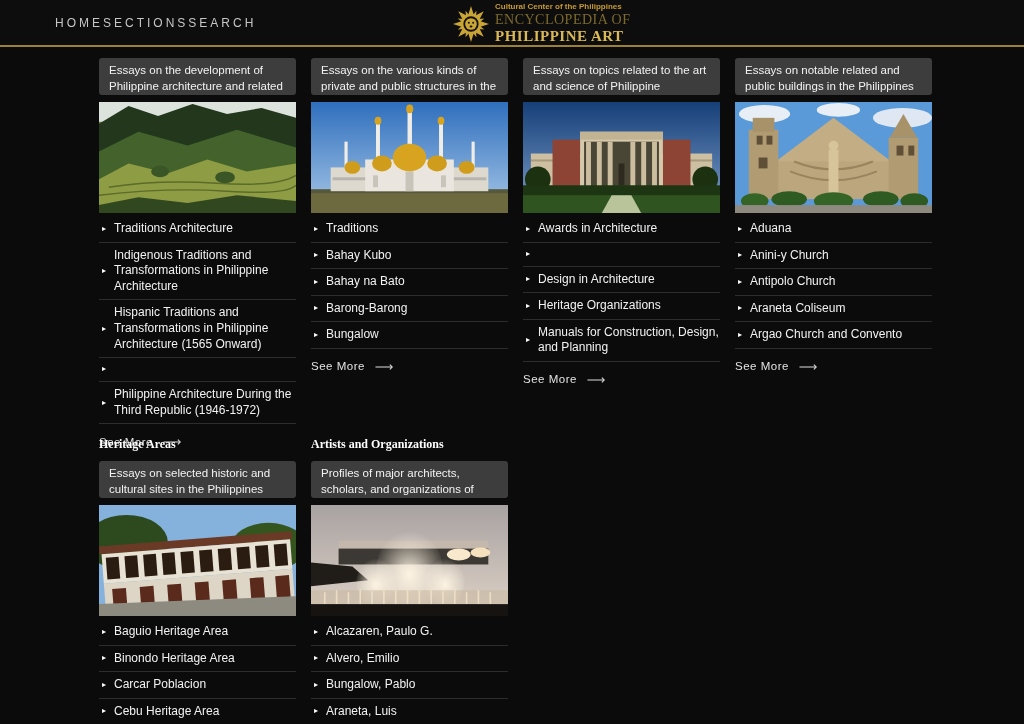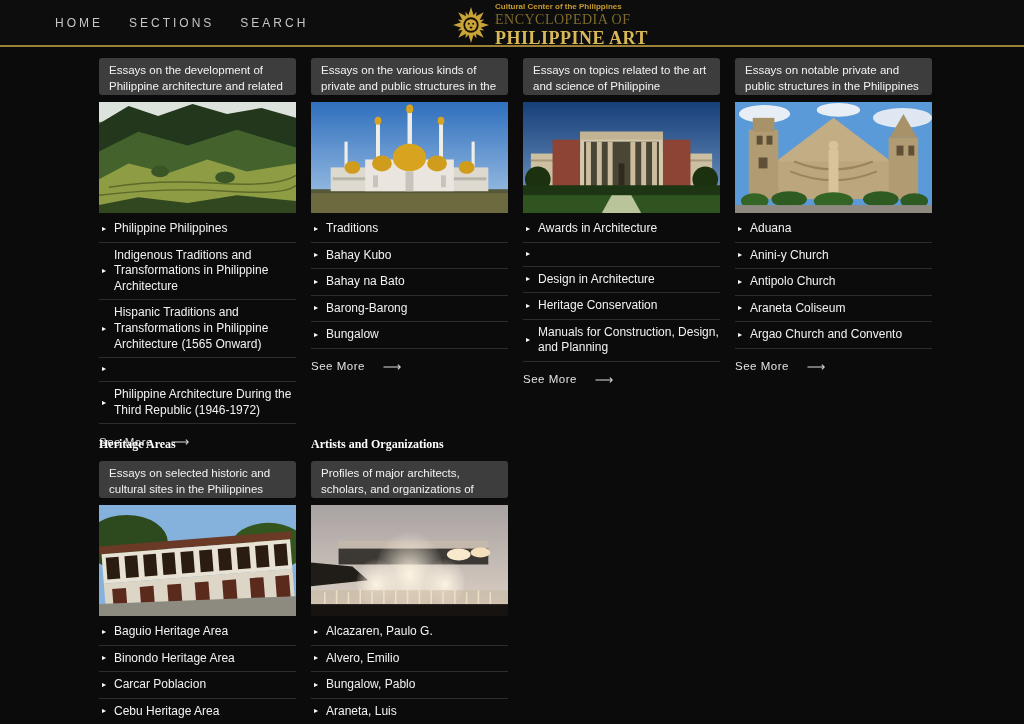--- a/index.html
+++ b/index.html
@@ -1,47 +1,47 @@
 <!DOCTYPE html>
 <html><head>
 <meta charset="utf-8">
 <style>
   * { margin:0; padding:0; box-sizing:border-box; }
   html,body { width:1024px; height:724px; background:#0b0b0b; overflow:hidden;
               font-family:"Liberation Sans", sans-serif; }
 
   
   .header { position:relative; height:47px; background:#0d0d0d; border-bottom:2px solid #9c8036; }
-  .nav { position:absolute; left:55px; top:0; height:45px; display:flex; align-items:center; gap:26px; }
+  .nav { position:absolute; left:55px; top:0; height:45px; display:flex; align-items:center; }
   .nav a { color:#c6c6c6; font-size:12px; letter-spacing:3px; text-decoration:none; cursor:pointer; }
   .logo { position:absolute; left:453px; top:3px; display:flex; align-items:center; gap:6px; cursor:pointer; }
   .logo svg { width:36px; height:38px; display:block; }
   .logo-text { display:flex; flex-direction:column; line-height:1.12; }
   .logo-org { color:#c79b2f; font-size:8px; font-weight:bold; }
   .logo-l1 { color:#7d6a2c; font-family:"Liberation Serif", serif; font-size:14px; letter-spacing:0.5px; }
-  .logo-l2 { color:#d9b855; font-family:"Liberation Serif", serif; font-size:18px; font-weight:bold; letter-spacing:0.5px; }
+  .logo-l2 { color:#d9b855; font-family:"Liberation Serif", serif; font-size:15px; font-weight:bold; letter-spacing:0.5px; }
 
   
   .grid-top { position:absolute; left:99px; top:58px; width:833px;
               display:grid; grid-template-columns:repeat(4,1fr); column-gap:15px; align-items:start; }
   .grid-bottom { position:absolute; left:99px; top:437px; width:409px;
               display:grid; grid-template-columns:repeat(2,1fr); column-gap:15px; align-items:start; }
 
   .section-title { color:#ffffff; font-family:"Liberation Serif", serif; font-size:12px;
                    font-weight:bold; margin-bottom:9px; }
   .desc { background:#3d3d3d; border-radius:3px; color:#f2f2f2; font-size:11.5px;
           line-height:1.35; padding:5px 10px; height:37px; overflow:hidden; }
   .thumb { margin-top:7px; height:111px; background:#000; overflow:hidden; }
   .thumb svg { display:block; width:100%; height:100%; }
 
   ul.items { list-style:none; margin-top:3px; }
   li.item { display:flex; align-items:center; border-bottom:1px solid #2d2d2d;
             padding:5px 0; min-height:24px; color:#f2f2f2; font-size:12px; line-height:1.3; cursor:pointer; }
   .blt { color:#ffffff; font-size:8px; margin:0 8px 0 3px; flex:none; }
-  .see-more { display:inline-flex; align-items:center; gap:18px; margin-top:10px;
+  .see-more { display:inline-flex; align-items:center; gap:10px; margin-top:10px;
               color:#e2e2e2; font-size:11.5px; letter-spacing:0.5px; cursor:pointer; text-decoration:none; }
   .arrow { font-size:13px; color:#cfcfcf; }
 </style>
 </head>
 <body>
 
 <div class="header">
   <div class="nav">
     <a>HOME</a>
     <a>SECTIONS</a>
@@ -98,21 +98,21 @@
         <path d="M10,86 Q60,78 120,82 T200,74" stroke="#5c6b2a" stroke-width="1.5" fill="none"></path>
         <path d="M0,94 Q70,86 130,90 T200,84" stroke="#5c6b2a" stroke-width="1.5" fill="none"></path>
         <polygon points="0,104 40,96 90,102 140,94 200,100 200,112 0,112" fill="#31471f"></polygon>
         <ellipse cx="62" cy="70" rx="9" ry="6" fill="#3a5526"></ellipse>
         <ellipse cx="128" cy="76" rx="10" ry="6" fill="#3a5526"></ellipse>
       </svg>
     </div>
     <ul class="items">
       <li class="item">
           <span class="blt">▸</span>
-          <span>Philippine Philippines</span>
+          <span>Traditions Architecture</span>
         </li>
       <li class="item">
           <span class="blt">▸</span>
           <span>Indigenous Traditions and Transformations in Philippine Architecture</span>
         </li>
       <li class="item">
           <span class="blt">▸</span>
           <span>Hispanic Traditions and Transformations in Philippine Architecture (1565 Onward)</span>
         </li>
       <li class="item">
@@ -230,35 +230,35 @@
         </li>
       <li class="item">
           <span class="blt">▸</span>
         </li>
       <li class="item">
           <span class="blt">▸</span>
           <span>Design in Architecture</span>
         </li>
       <li class="item">
           <span class="blt">▸</span>
-          <span>Heritage Conservation</span>
+          <span>Heritage Organizations</span>
         </li>
       <li class="item">
           <span class="blt">▸</span>
           <span>Manuals for Construction, Design, and Planning</span>
         </li>
     </ul>
     <a class="see-more">
         <span>See More</span>
         <span class="arrow">⟶</span>
       </a>
   </div>
 
   <div>
-    <div class="desc">Essays on notable private and public structures in the Philippines</div>
+    <div class="desc">Essays on notable related and public buildings in the Philippines</div>
     <div class="thumb">
       <svg viewBox="0 0 200 112" preserveAspectRatio="none">
         <rect width="200" height="112" fill="#5a9ad8"></rect>
         <ellipse cx="30" cy="12" rx="26" ry="9" fill="#e8eef5"></ellipse>
         <ellipse cx="170" cy="16" rx="30" ry="10" fill="#dfe8f2"></ellipse>
         <ellipse cx="105" cy="8" rx="22" ry="7" fill="#e8eef5"></ellipse>
         <polygon points="100,16 164,64 36,64" fill="#c3ad84"></polygon>
         <rect x="36" y="60" width="128" height="38" fill="#bca67e"></rect>
         <path d="M60,60 Q100,76 140,60" stroke="#9a845e" stroke-width="2" fill="none"></path>
         <path d="M56,70 Q100,88 144,70" stroke="#9a845e" stroke-width="2" fill="none"></path>

